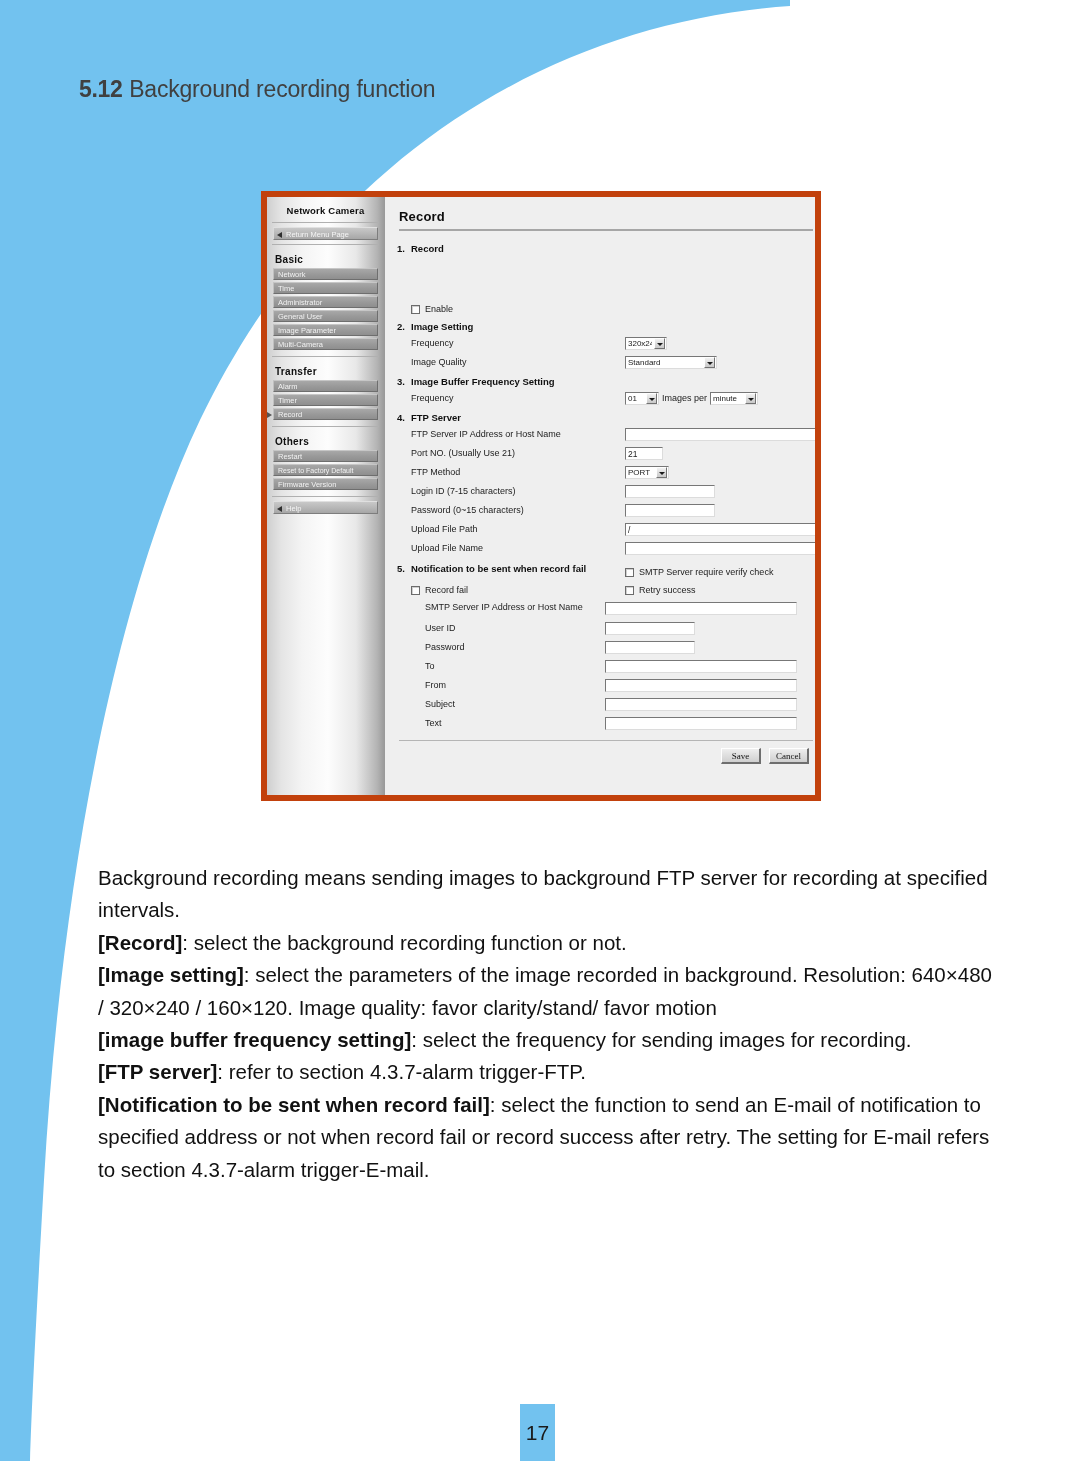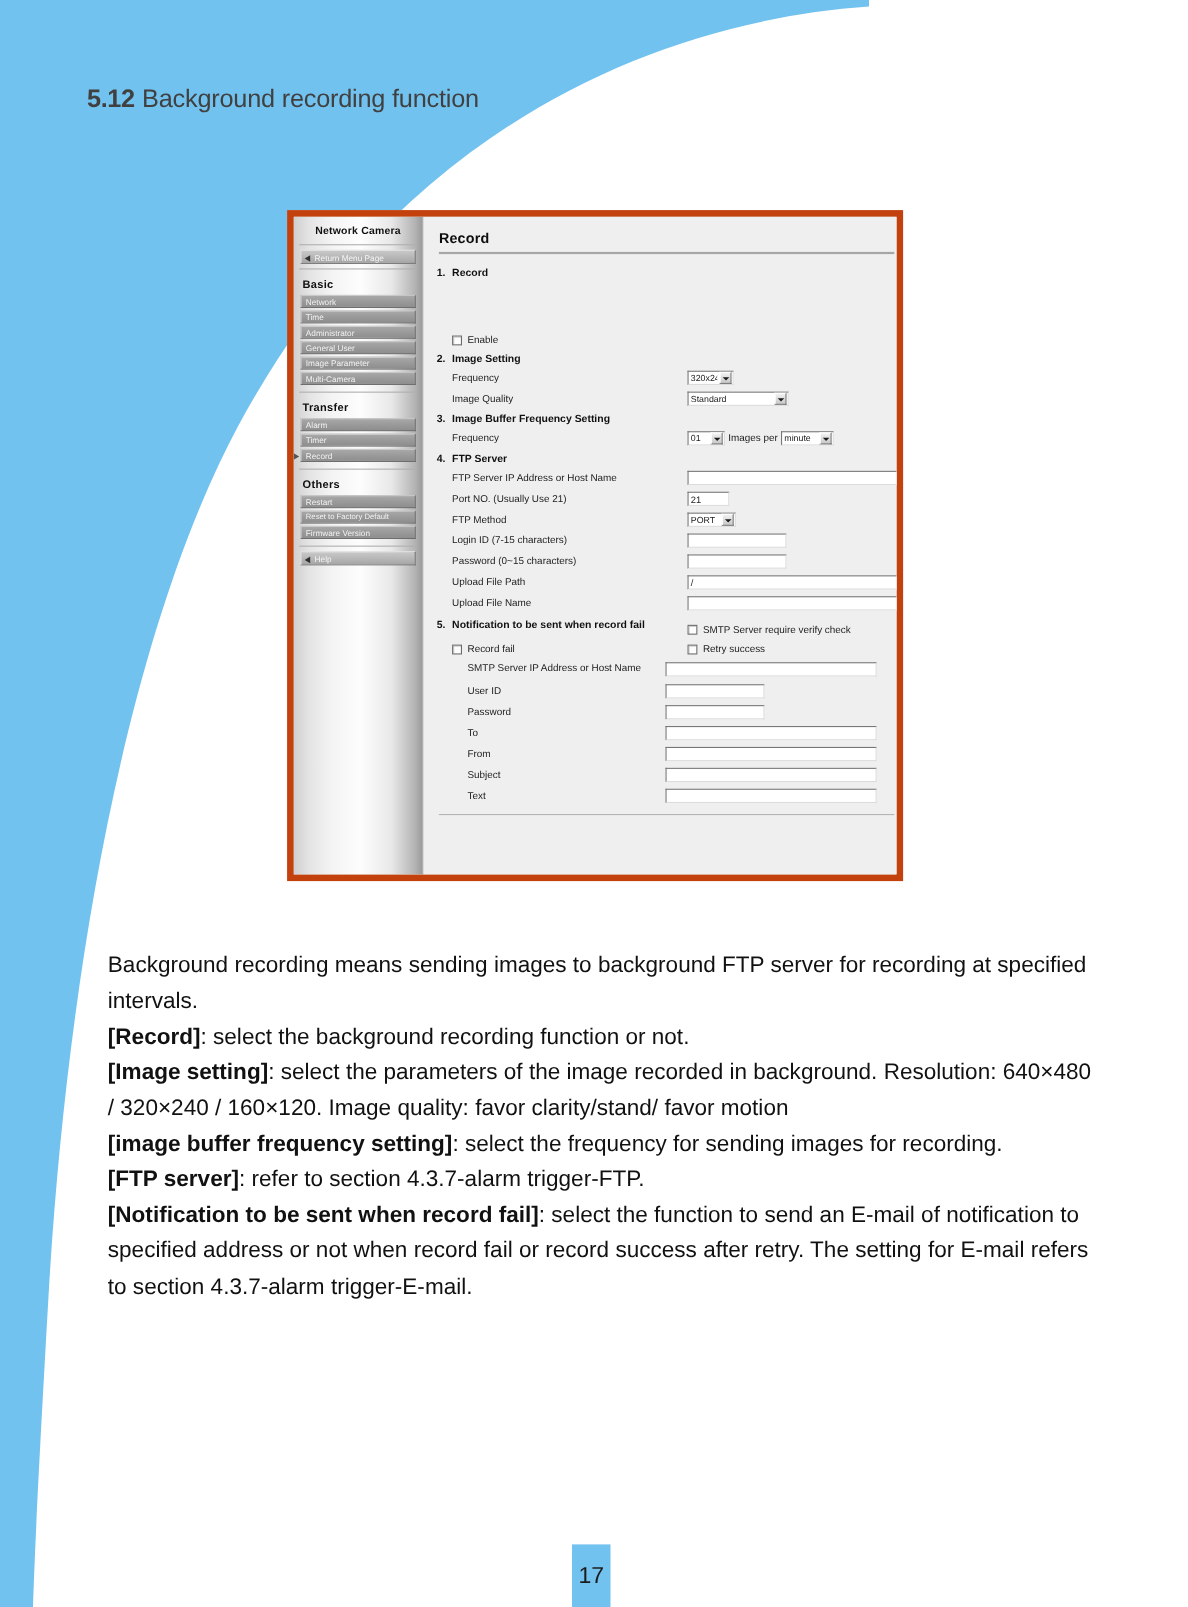--- a/index.html
+++ b/index.html
@@ -576,20 +576,24 @@
     <div class="row">
       <span class="lbl w-smtp">Subject</span>
       <span class="tinput w-long"></span>
     </div>
     <div class="row">
       <span class="lbl w-smtp">Text</span>
       <span class="tinput w-long"></span>
     </div>
 
     <div class="btn-rule"></div>
+    <div class="btn-bar">
+      <div class="gbtn">Save</div>
+      <div class="gbtn">Cancel</div>
+    </div>
 
   </div>
 </div>
 
 <div id="body-copy">
   <p>Background recording means sending images to background FTP server for recording at specified intervals.</p>
   <p><b>[Record]</b><span>: select the background recording function or not.</span></p>
   <p><b>[Image setting]</b><span>: select the parameters of the image recorded in background. Resolution: 640×480 / 320×240 / 160×120. Image quality: favor clarity/stand/ favor motion</span></p>
   <p><b>[image buffer frequency setting]</b><span>: select the frequency for sending images for recording.</span></p>
   <p><b>[FTP server]</b><span>: refer to section 4.3.7-alarm trigger-FTP.</span></p>

